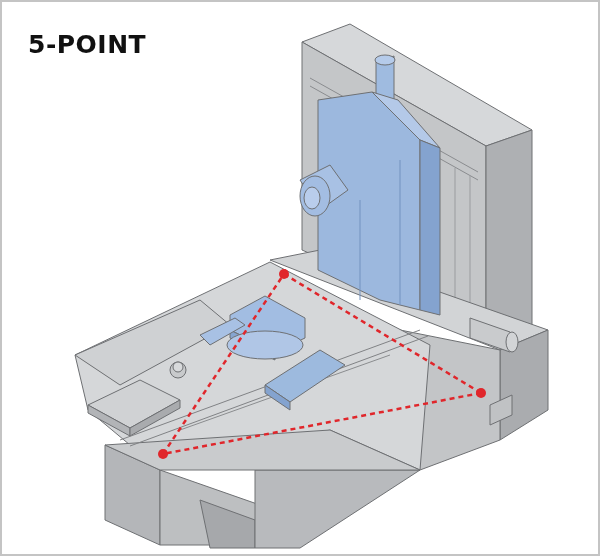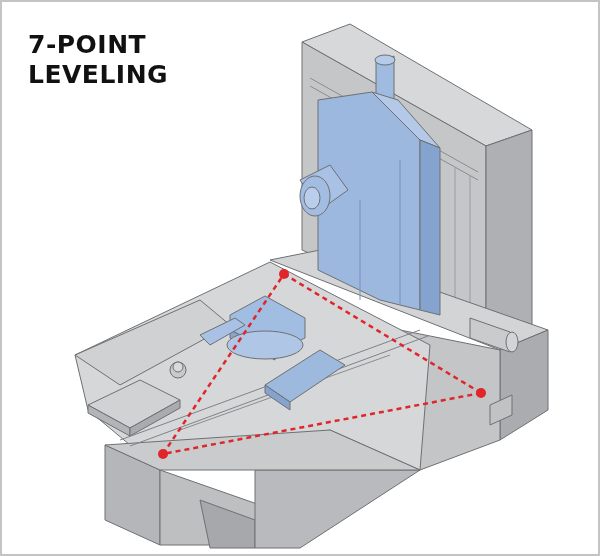--- a/index.html
+++ b/index.html
@@ -86,15 +86,14 @@
     <line x1="163" y1="454" x2="284" y2="274"></line>
   </g>
   <g fill="#e0262b">
     <circle cx="284" cy="274" r="5"></circle>
     <circle cx="481" cy="393" r="5"></circle>
     <circle cx="163" cy="454" r="5"></circle>
   </g>
 </svg>
 
 <div class="title">
-  <div>7-POINT</div>
-  <div>LEVELING</div>
+  <div>5-POINT</div>
 </div>
 
 </body></html>

